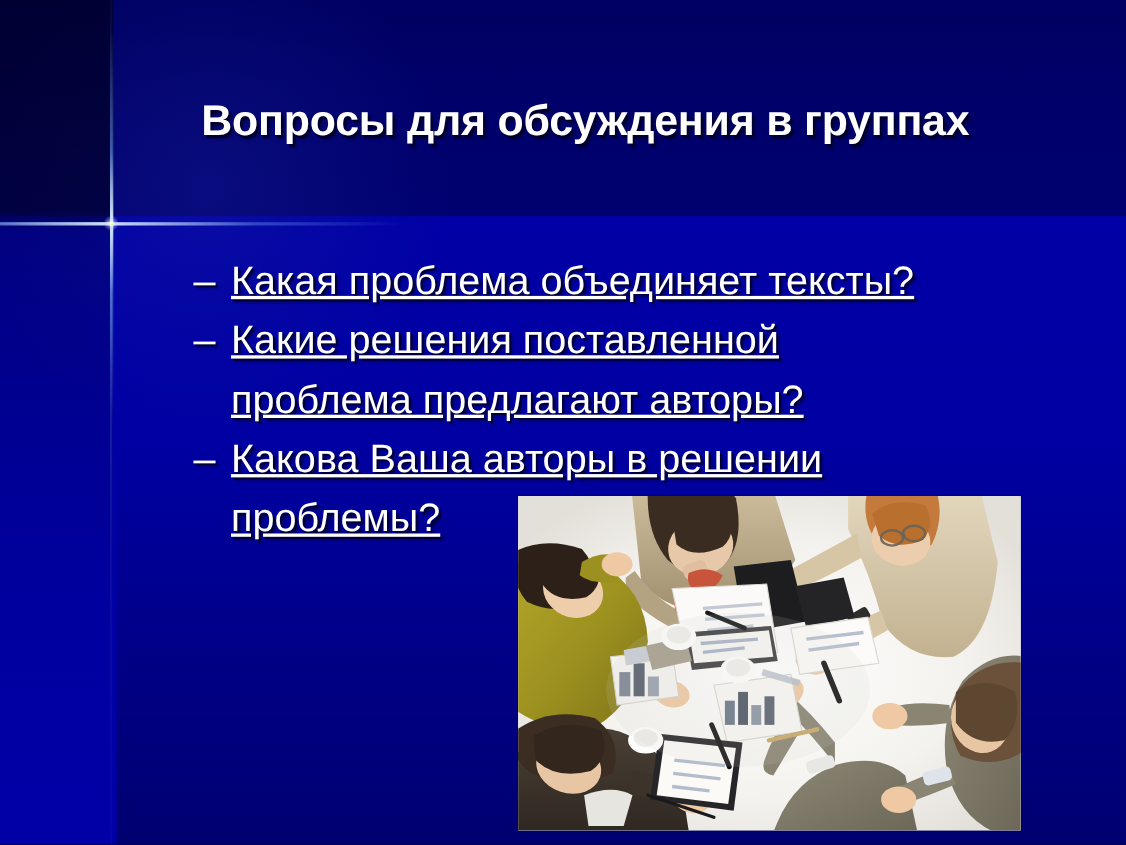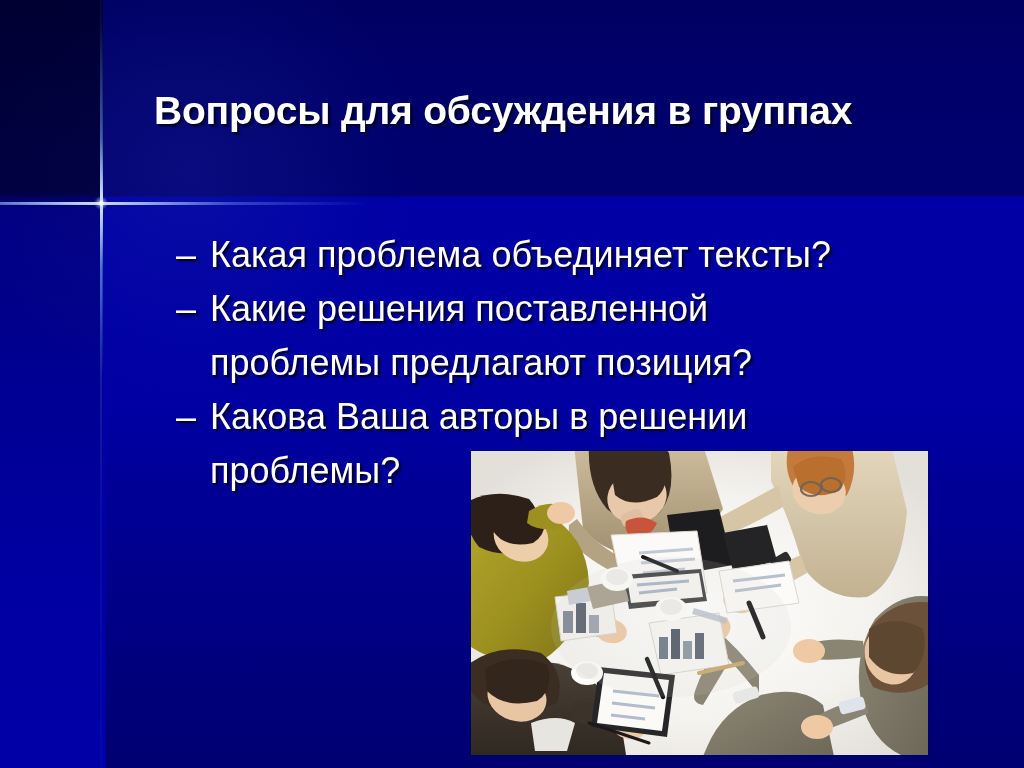--- a/index.html
+++ b/index.html
@@ -123,21 +123,21 @@
     position: absolute;
     left: -9px; top: -9px;
     width: 18px; height: 18px;
     border-radius: 50%;
     background: radial-gradient(closest-side, rgba(255,255,235,0.95), rgba(190,215,255,0.45) 40%, rgba(90,140,240,0.0) 78%);
   }
 
   
   .title {
     position: absolute;
-    left: 154px;
+    left: 183px;
     top: 90px;
     width: 700px;
     color: #ffffff;
     font-size: 39px;
     font-weight: 700;
     letter-spacing: -0.2px;
     line-height: 1.1;
     white-space: nowrap;
     text-shadow: 2px 2px 0 rgba(0,0,45,0.85), 3px 3px 2px rgba(0,0,30,0.55);
   }
@@ -158,20 +158,21 @@
     text-shadow: 2px 2px 0 rgba(0,0,45,0.80), 3px 3px 2px rgba(0,0,30,0.45);
   }
   .bullet .dash {
     flex: 0 0 auto;
     width: 34px;
     color: #ffffff;
   }
   .bullet .btext {
     flex: 1 1 auto;
     white-space: pre-line;
+    text-decoration: underline;
   }
 
   
   .photo {
     position: absolute;
     left: 471px;
     top: 451px;
     width: 457px;
     height: 304px;
     overflow: hidden;
@@ -204,21 +205,21 @@
   <div class="body">
 
     <div class="bullet">
       <span class="dash">–</span>
       <span class="btext">Какая проблема объединяет тексты?</span>
     </div>
 
     <div class="bullet">
       <span class="dash">–</span>
       <span class="btext">Какие решения поставленной
-проблемы предлагают позиция?</span>
+проблема предлагают авторы?</span>
     </div>
 
     <div class="bullet">
       <span class="dash">–</span>
       <span class="btext">Какова Ваша авторы в решении
 проблемы?</span>
     </div>
 
   </div>
 

